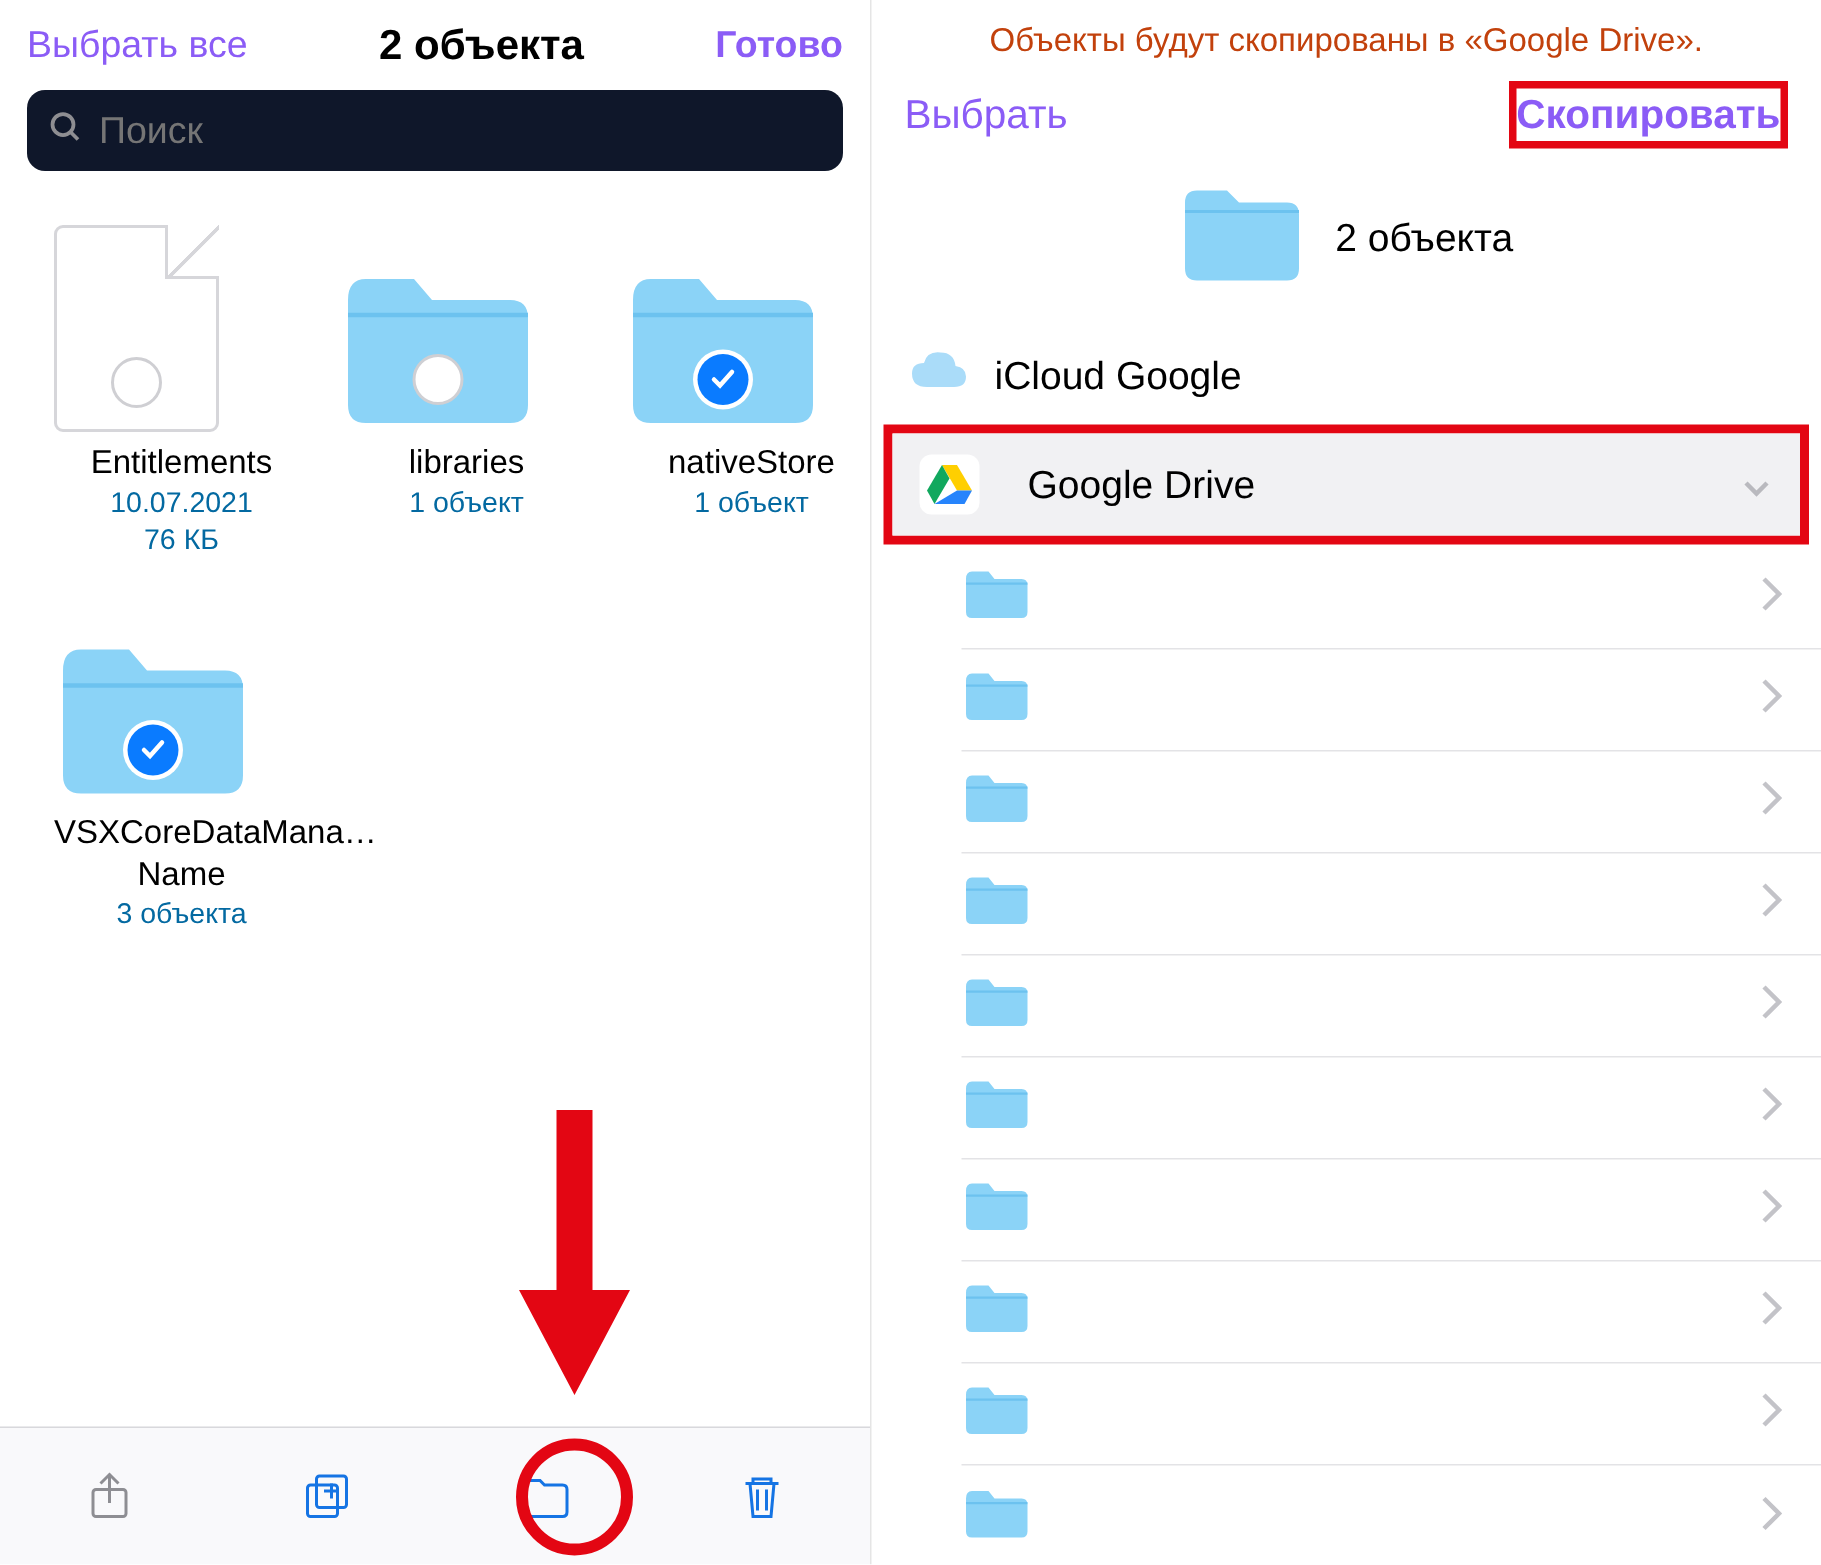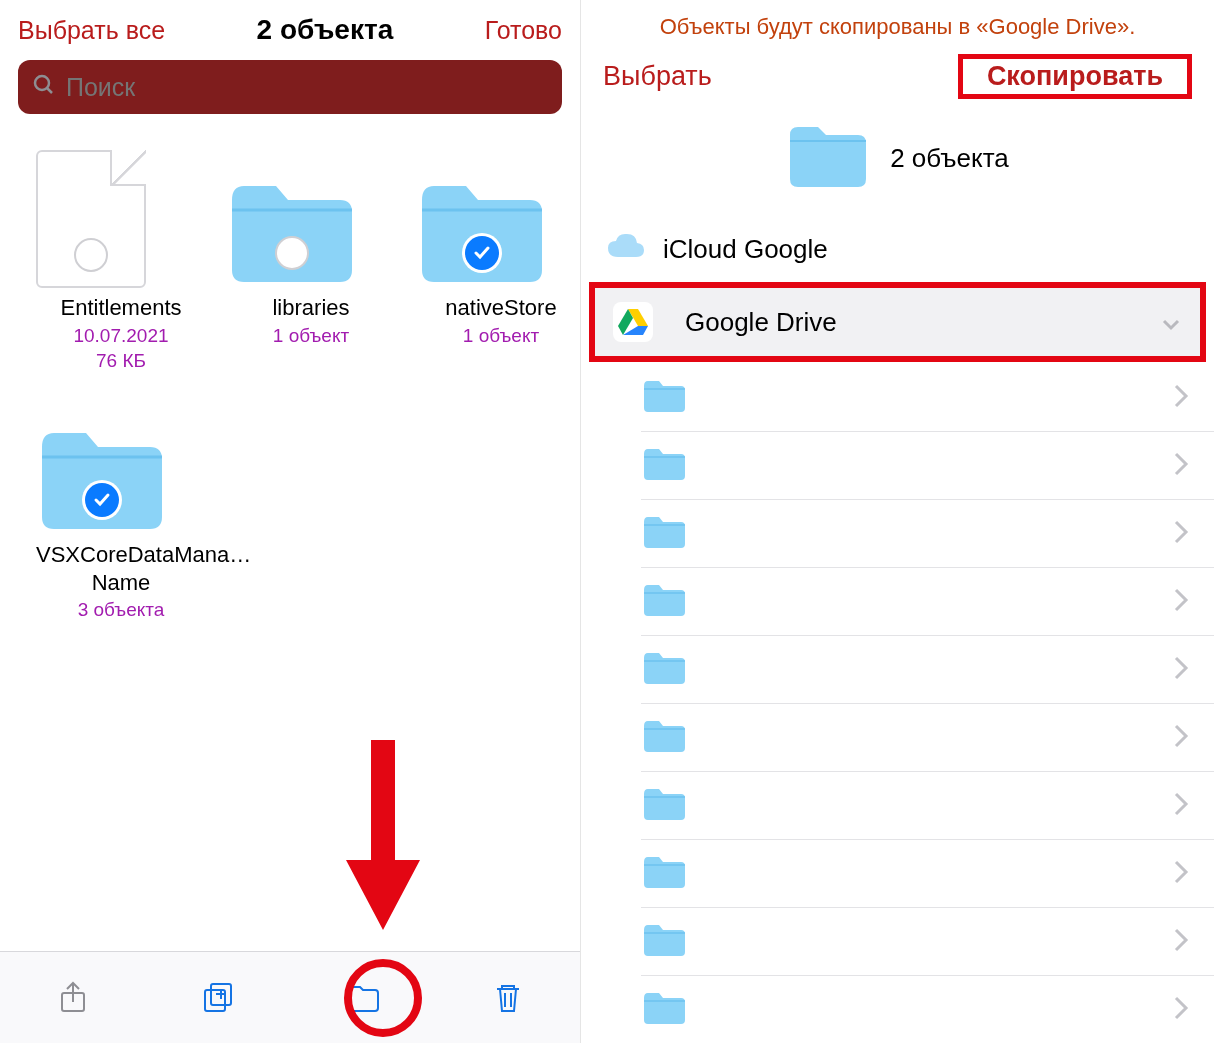--- a/index.html
+++ b/index.html
@@ -3,30 +3,30 @@
 <meta charset="utf-8">
 <style>
   * { box-sizing: border-box; margin: 0; padding: 0; font-family: -apple-system, "Helvetica Neue", Arial, sans-serif; }
   body { width: 1214px; height: 1043px; background: #fff; display: flex; }
   .panel { height: 1043px; position: relative; }
   .left  { width: 581px; border-right: 1px solid #e5e5e5; display: flex; flex-direction: column; }
   .right { width: 633px; display: flex; flex-direction: column; }
 
   
   .l-top { display: flex; align-items: center; justify-content: space-between; padding: 14px 18px 8px 18px; }
-  .blue-text { color: #b91c1c; font-size: 25px; cursor: pointer; }
+  .blue-text { color: #8b5cf6; font-size: 25px; cursor: pointer; }
   .bold28 { font-size: 28px; font-weight: 700; }
-  .search-wrap { margin: 6px 18px; background: #7f1d1d; border-radius: 12px; height: 54px; display:flex; align-items:center; padding: 0 14px; gap: 10px; }
+  .search-wrap { margin: 6px 18px; background: #0f172a; border-radius: 12px; height: 54px; display:flex; align-items:center; padding: 0 14px; gap: 10px; }
   .search-wrap input { border: none; background: transparent; font-size: 25px; color: #8e8e92; outline: none; width: 100%; }
 
   
   .grid { padding: 30px 20px 0 36px; display: grid; grid-template-columns: repeat(3, 1fr); gap: 24px 20px; justify-items: center; }
   .item { width: 170px; text-align: center; }
   .item .name { font-size: 22px; margin-top: 6px; line-height: 1.25; }
-  .item .meta { font-size: 19px; color: #a21caf; margin-top: 2px; line-height: 1.25; }
+  .item .meta { font-size: 19px; color: #0369a1; margin-top: 2px; line-height: 1.25; }
 
   .folder-ic { width: 132px; height: 110px; position: relative; margin-top: 28px; }
   .folder-ic svg { width: 100%; height: 100%; }
   .check { position: absolute; width: 34px; height: 34px; border-radius: 50%; left: 49px; top: 58px;
            background: #0a7bff; display:flex; align-items:center; justify-content:center; box-shadow: 0 0 0 3px #fff; }
   .check.empty { background: #fff; border: 2px solid #cfcfd3; box-shadow:none; }
   .check svg { width: 18px; height: 18px; }
 
   .doc-ic { width: 110px; height: 138px; border: 2px solid #d6d6da; border-radius: 6px; position: relative; background: #fff; margin-top:0; }
   .doc-ic .fold { position: absolute; right: -2px; top: -2px; width: 36px; height: 36px;
@@ -42,21 +42,21 @@
   .tb-btn.dup svg, .tb-btn.folder svg, .tb-btn.trash svg { stroke:#1574e4; }
   .ring { position:absolute; width:78px; height:78px; border:8px solid #e30613; border-radius:50%; left:344px; top:7px; pointer-events:none; }
 
   
   .arrow { position:absolute; left:346px; top:740px; width:74px; height:190px; pointer-events:none; }
   .arrow svg{ width:100%; height:100%; }
 
   
   .r-caption { text-align:center; font-size:22px; color:#c2410c; padding: 14px 10px 6px; }
   .r-top { display:flex; align-items:center; justify-content:space-between; padding:8px 22px 10px 22px; }
-  .copy-box { border: 5px solid #e30613; padding: 2px 24px; }
+  .copy-box { border: 5px solid #e30613; padding: 2px 0; }
   .r-hero { display:flex; align-items:center; justify-content:center; gap: 20px; padding: 12px 0 24px; }
   .r-hero .tiny-folder svg { width:84px; height:70px; }
   .r-hero .txt { font-size:26px; }
 
   .loc-row { display:flex; align-items:center; gap:18px; padding: 12px 24px; font-size:26px; }
   .loc-row .chev { margin-left:auto; }
   .loc-row.icloud {}
   .gd-box { border:6px solid #e30613; margin:2px 8px; }
   .gd-row { background:#f1f1f3;gap:32px; }
   .gd-logo { width:40px; height:40px; background:#fff; border-radius:8px; display:flex; align-items:center; justify-content:center; }
@@ -74,21 +74,21 @@
   .cloud-ic svg{width:40px;height:30px;}
   .search-ic svg{width:24px;height:24px;stroke:#8e8e92;fill:none;stroke-width:2.5;}
 </style>
 </head>
 <body>
 
 <div class="panel left">
   <div class="l-top">
     <span class="blue-text">Выбрать все</span>
     <span class="bold28">2 объекта</span>
-    <span class="blue-text" style="font-weight:400">Готово</span>
+    <span class="blue-text" style="font-weight:700">Готово</span>
   </div>
 
   <div class="search-wrap">
     <span class="search-ic">
       <svg viewBox="0 0 24 24">
           <circle cx="10" cy="10" r="7"></circle>
           <line x1="20" y1="20" x2="15" y2="15"></line>
         </svg>
     </span>
     <input placeholder="Поиск" style="">

